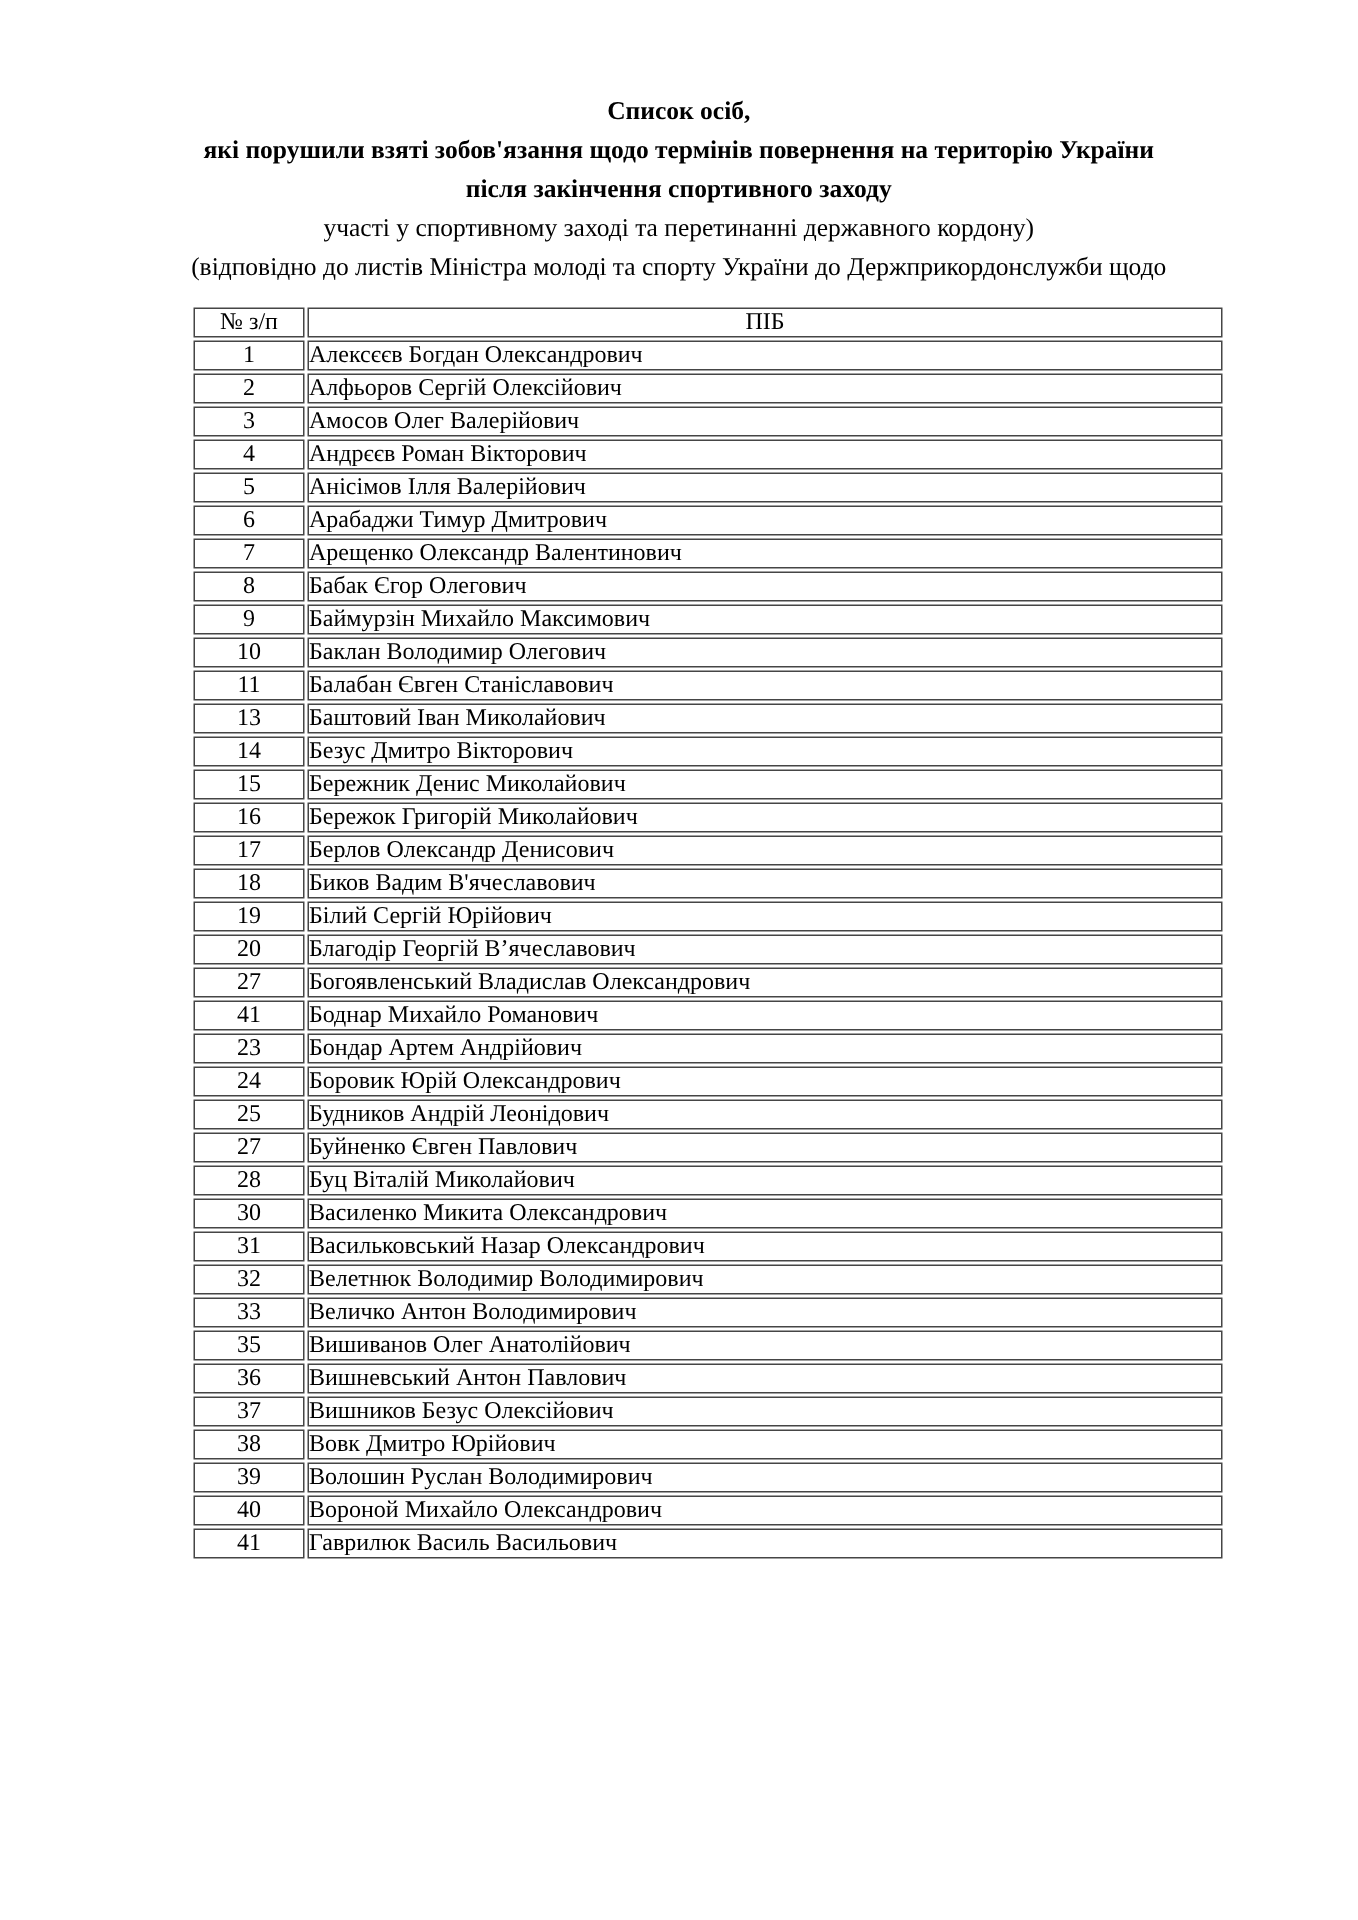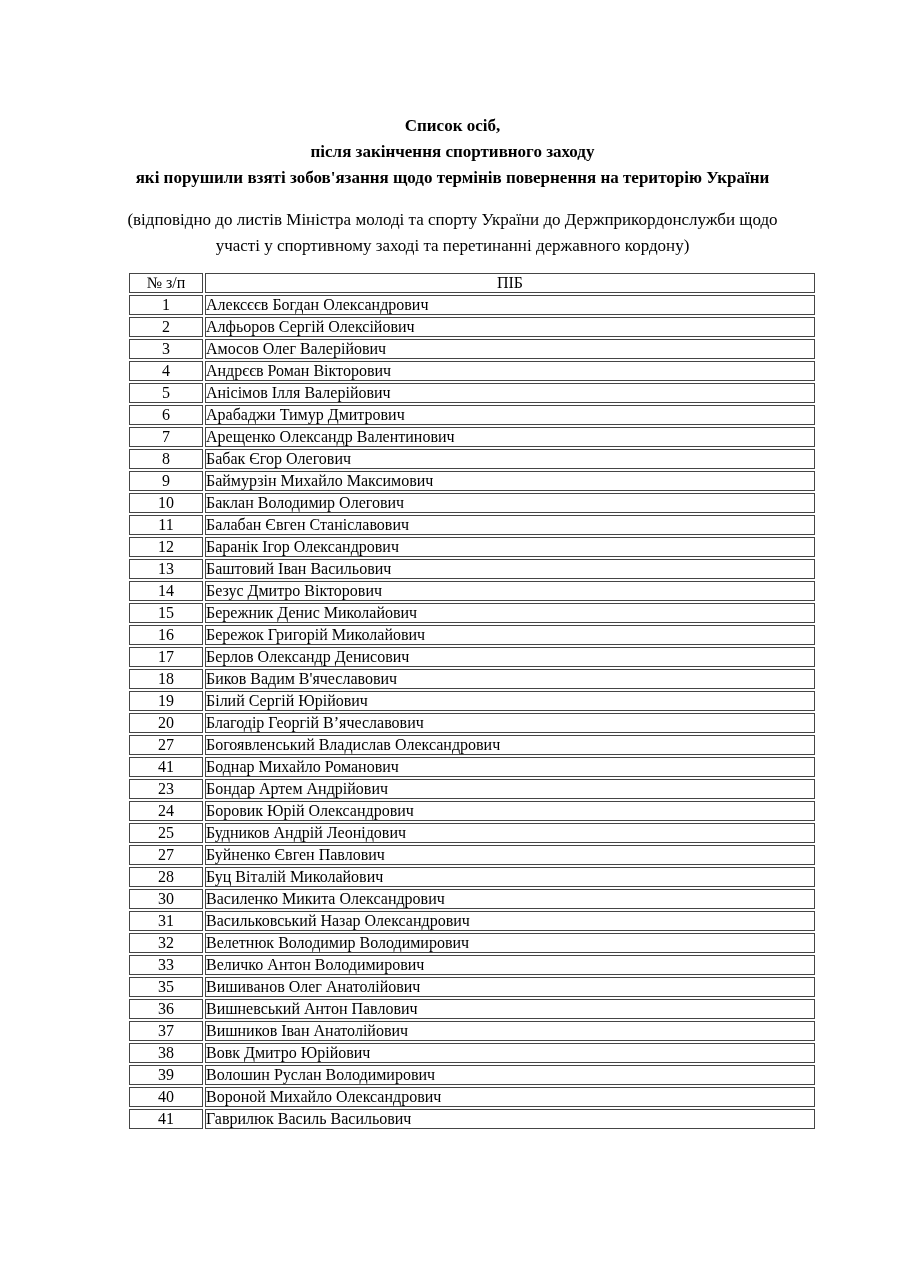--- a/index.html
+++ b/index.html
@@ -14,22 +14,22 @@
     color: #000000;
     overflow: hidden;
   }
   .doc-page {
     width: 905px;
     height: 1280px;
     background: #ffffff;
     box-sizing: border-box;
   }
   .doc-title {
-    margin: 16px auto;
-    padding-top: 97px;
+    margin: 0 auto;
+    padding-top: 61px;
     width: 780px;
     text-align: center;
     font-size: 17px;
     font-weight: bold;
     line-height: 26px;
   }
   .doc-title div { white-space: nowrap; }
   .doc-subtitle {
     margin: 0 auto;
     width: 800px;
@@ -61,27 +61,27 @@
   td.cell-num { text-align: center; }
   td.cell-name { text-align: left; padding-left: 8px; }
 </style>
 </head>
 <body>
 
 <div class="doc-page">
 
   <div class="doc-title">
     <div>Список осіб,</div>
+    <div>які порушили взяті зобов'язання щодо термінів повернення на територію України</div>
     <div>після закінчення спортивного заходу</div>
-    <div>які порушили взяті зобов'язання щодо термінів повернення на територію України</div>
   </div>
 
   <div class="doc-subtitle">
+    <div>участі у спортивному заході та перетинанні державного кордону)</div>
     <div>(відповідно до листів Міністра молоді та спорту України до Держприкордонслужби щодо</div>
-    <div>участі у спортивному заході та перетинанні державного кордону)</div>
   </div>
 
   <table class="roster">
     <colgroup>
       <col style="width:74px">
       <col>
     </colgroup>
     <thead>
       <tr>
         <th>№ з/п</th>
@@ -137,28 +137,24 @@
     <tr>
       <td class="cell-num">10</td>
       <td class="cell-name">Баклан Володимир Олегович</td>
     </tr>
 
     <tr>
       <td class="cell-num">11</td>
       <td class="cell-name">Балабан Євген Станіславович</td>
     </tr>
 
-    <tr>
-      <td class="cell-num">12</td>
-      <td class="cell-name">Баранік Ігор Олександрович</td>
-    </tr>
 
     <tr>
       <td class="cell-num">13</td>
-      <td class="cell-name">Баштовий Іван Васильович</td>
+      <td class="cell-name">Баштовий Іван Миколайович</td>
     </tr>
 
     <tr>
       <td class="cell-num">14</td>
       <td class="cell-name">Безус Дмитро Вікторович</td>
     </tr>
 
     <tr>
       <td class="cell-num">15</td>
       <td class="cell-name">Бережник Денис Миколайович</td>
@@ -252,21 +248,21 @@
       <td class="cell-name">Вишиванов Олег Анатолійович</td>
     </tr>
 
     <tr>
       <td class="cell-num">36</td>
       <td class="cell-name">Вишневський Антон Павлович</td>
     </tr>
 
     <tr>
       <td class="cell-num">37</td>
-      <td class="cell-name">Вишников Іван Анатолійович</td>
+      <td class="cell-name">Вишников Безус Олексійович</td>
     </tr>
 
     <tr>
       <td class="cell-num">38</td>
       <td class="cell-name">Вовк Дмитро Юрійович</td>
     </tr>
 
     <tr>
       <td class="cell-num">39</td>
       <td class="cell-name">Волошин Руслан Володимирович</td>

